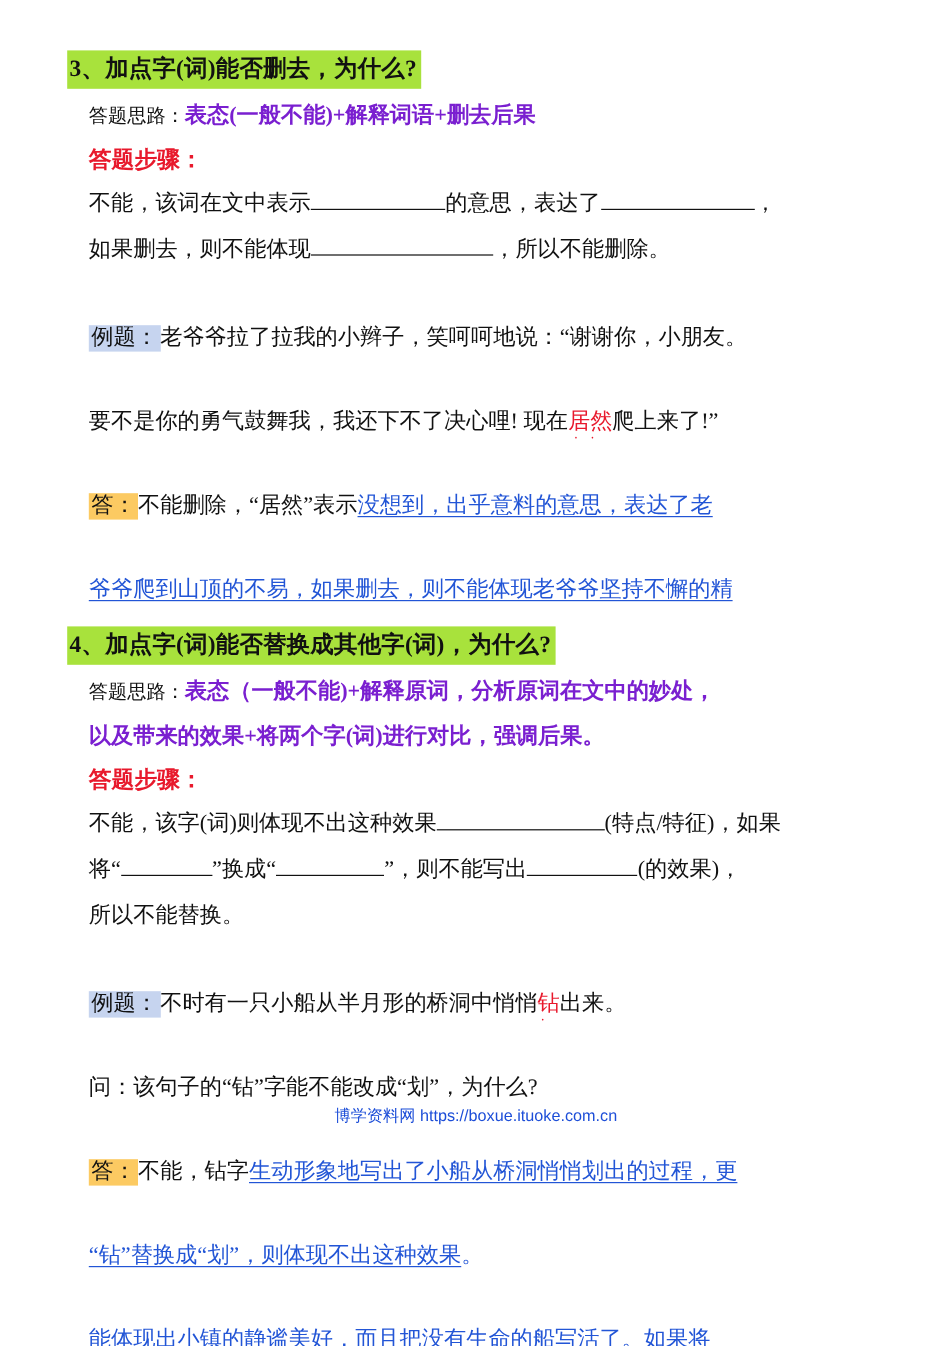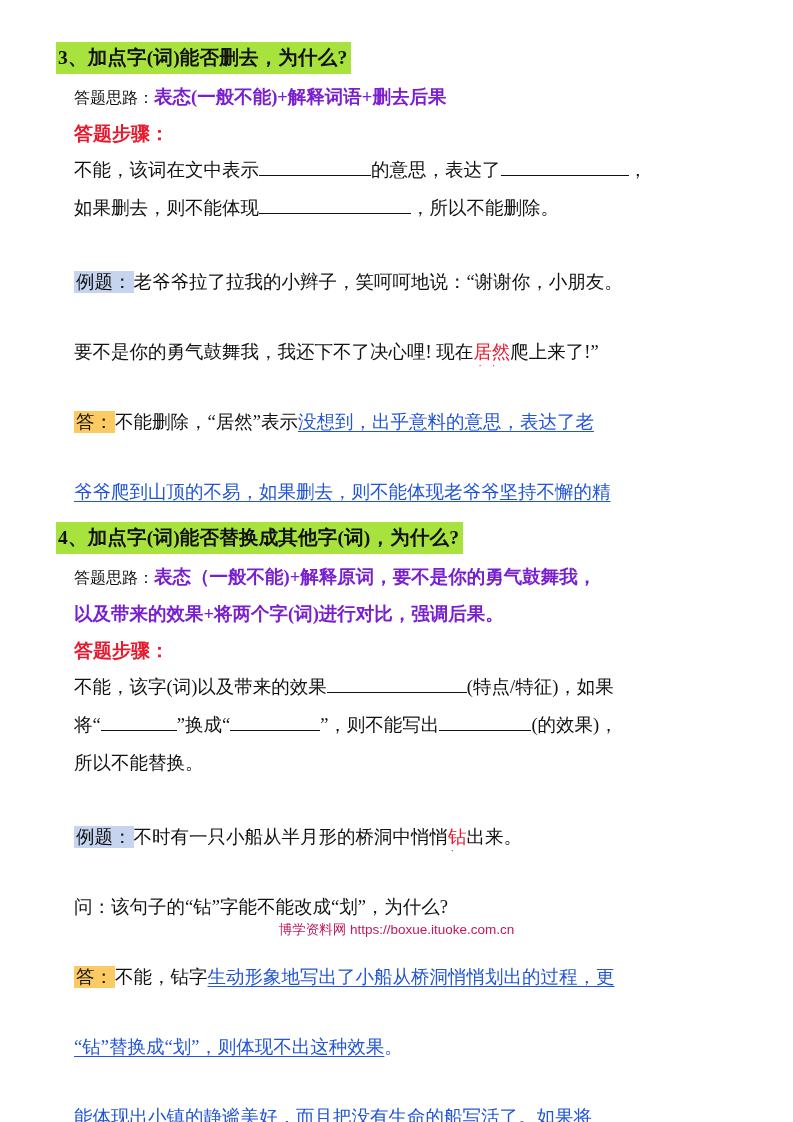--- a/index.html
+++ b/index.html
@@ -117,21 +117,21 @@
     white-space: nowrap;
     margin-top: 32px;
   }
   .footer {
     position: absolute;
     left: 0;
     right: 0;
     bottom: 30px;
     text-align: center;
     font-size: 13.5px;
-    color: #be185d;
+    color: #1d4ed8;
     font-family: "Liberation Sans", sans-serif;
   }
   .sp-lg { height: 10px; }
   .sp-sm { height: 4px; }
 </style>
 </head>
 <body>
 
 <div class="page">
 
@@ -172,32 +172,32 @@
     </div>
   </div>
 
   <div class="sp-lg"></div>
 
   <div class="heading-row">
     <span class="sec-heading">4、加点字(词)能否替换成其他字(词)，为什么?</span>
   </div>
 
   <div class="row indent">
-    <span class="lbl-black">答题思路：</span><span class="purple">表态（一般不能)+解释原词，要不是你的勇气鼓舞我，</span>
+    <span class="lbl-black">答题思路：</span><span class="purple">表态（一般不能)+解释原词，分析原词在文中的妙处，</span>
   </div>
   <div class="row indent">
     <span class="purple">以及带来的效果+将两个字(词)进行对比，强调后果。</span>
   </div>
 
   <div class="row indent">
     <span class="red-bold">答题步骤：</span>
   </div>
 
   <div class="body-line">
-    <span>不能，该字(词)以及带来的效果</span><span class="blank" style="width:140px"></span><span>(特点/特征)，如果</span>
+    <span>不能，该字(词)则体现不出这种效果</span><span class="blank" style="width:140px"></span><span>(特点/特征)，如果</span>
   </div>
   <div class="body-line">
     <span>将“</span><span class="blank" style="width:76px"></span><span>”换成“</span><span class="blank" style="width:90px"></span><span>”，则不能写出</span><span class="blank" style="width:92px"></span><span>(的效果)，</span>
   </div>
   <div class="body-line">
     <span>所以不能替换。</span>
   </div>
 
   <div class="sp-sm"></div>
 

